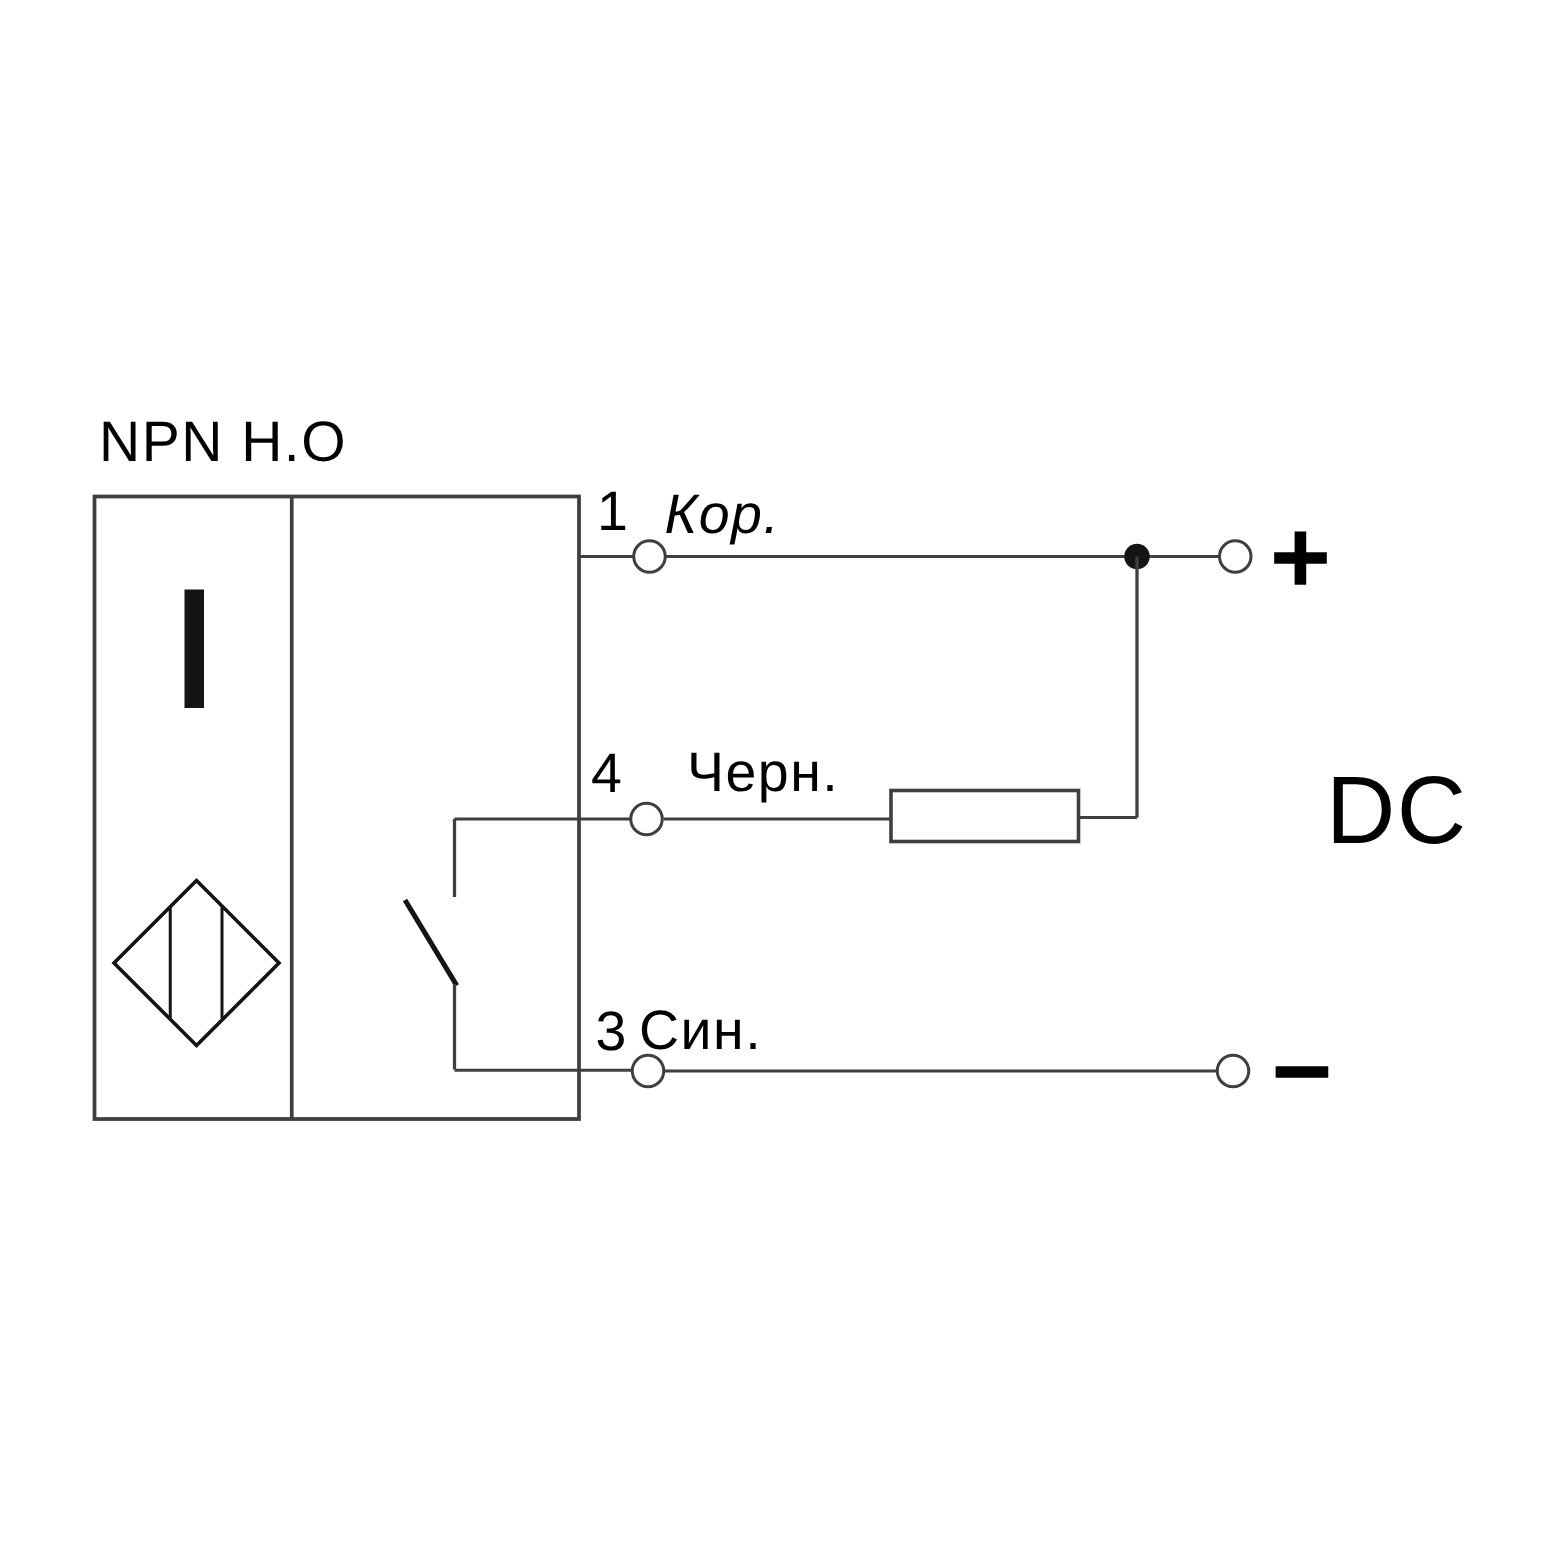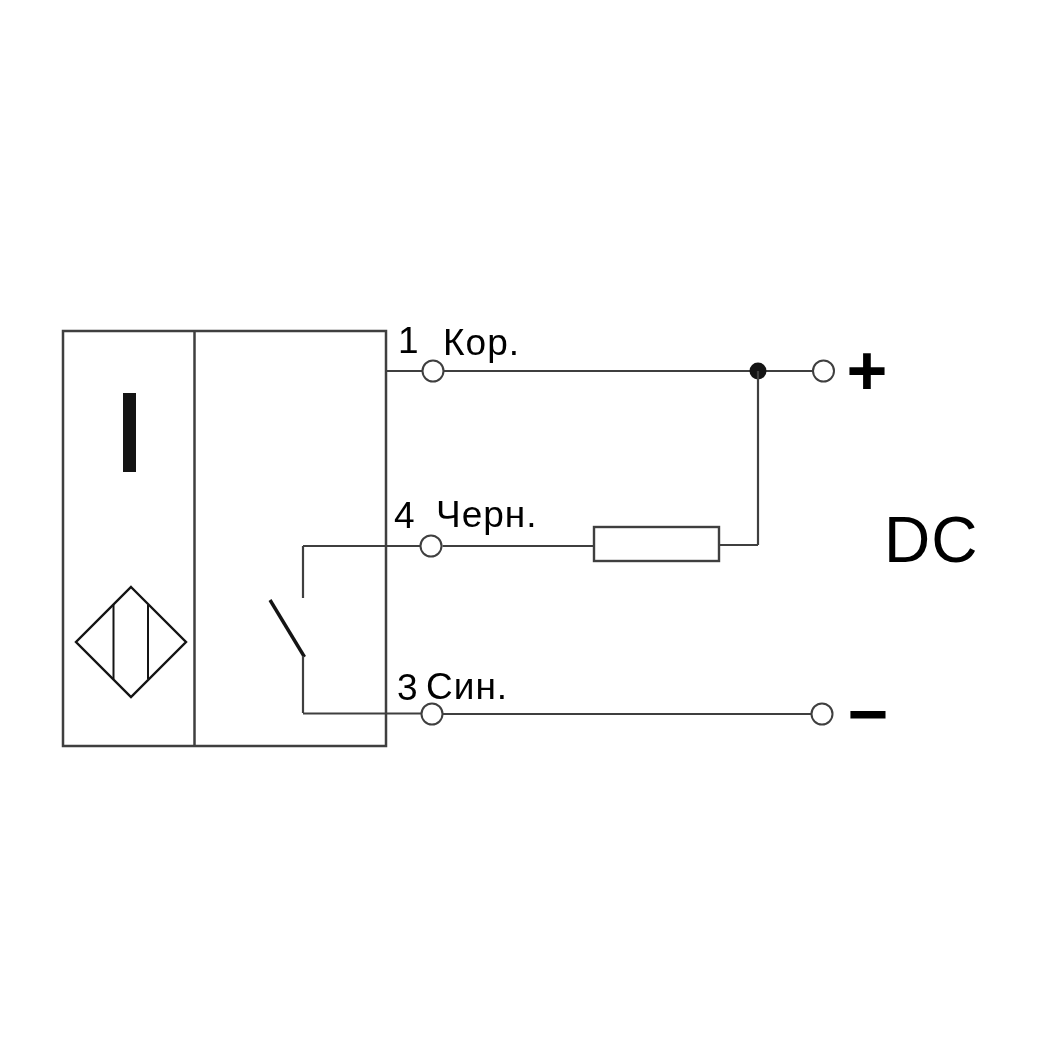--- a/index.html
+++ b/index.html
@@ -99,26 +99,27 @@
     <line x1="303" y1="546" x2="303" y2="598" stroke="var(--line)" stroke-width="2.2"></line>
     <line x1="270" y1="600" x2="304.5" y2="657" stroke="var(--symbol)" stroke-width="3.4"></line>
     <line x1="303" y1="656" x2="303" y2="713" stroke="var(--line)" stroke-width="2.2"></line>
 
     <line x1="303" y1="713.5" x2="421.5" y2="713.5" stroke="var(--line)" stroke-width="2"></line>
     <circle cx="432" cy="714" r="10.5" fill="#ffffff" stroke="var(--line)" stroke-width="2"></circle>
     <line x1="443" y1="714" x2="811" y2="714" stroke="var(--line)" stroke-width="2"></line>
     <circle cx="822" cy="714" r="10.5" fill="#ffffff" stroke="var(--line)" stroke-width="2"></circle>
   </svg>
 
+  <div class="lbl title" style="left:66px; top:276px;">NPN H.O</div>
 
   <div class="lbl pin-num" style="left:398px; top:322px;">1</div>
-  <div class="lbl pin-name" style="left:443px; top:324px;">Кор.</div>
+  <div class="lbl pin-name" style="left:443px; top:324px;font-style:italic;">Кор.</div>
 
   <div class="lbl pin-num" style="left:394px; top:497px;">4</div>
-  <div class="lbl pin-name" style="left:436px; top:496px;">Черн.</div>
+  <div class="lbl pin-name" style="left:458px; top:496px;">Черн.</div>
 
   <div class="lbl pin-num" style="left:397px; top:669px;">3</div>
   <div class="lbl pin-name" style="left:426px; top:668px;">Син.</div>
 
 
   <div class="lbl dc-label" style="left:884px; top:508px;">DC</div>
 
   <div class="polarity" style="left:838px; top:340px;">+</div>
 
   <div class="polarity" style="left:839px; top:683px;">−</div>

